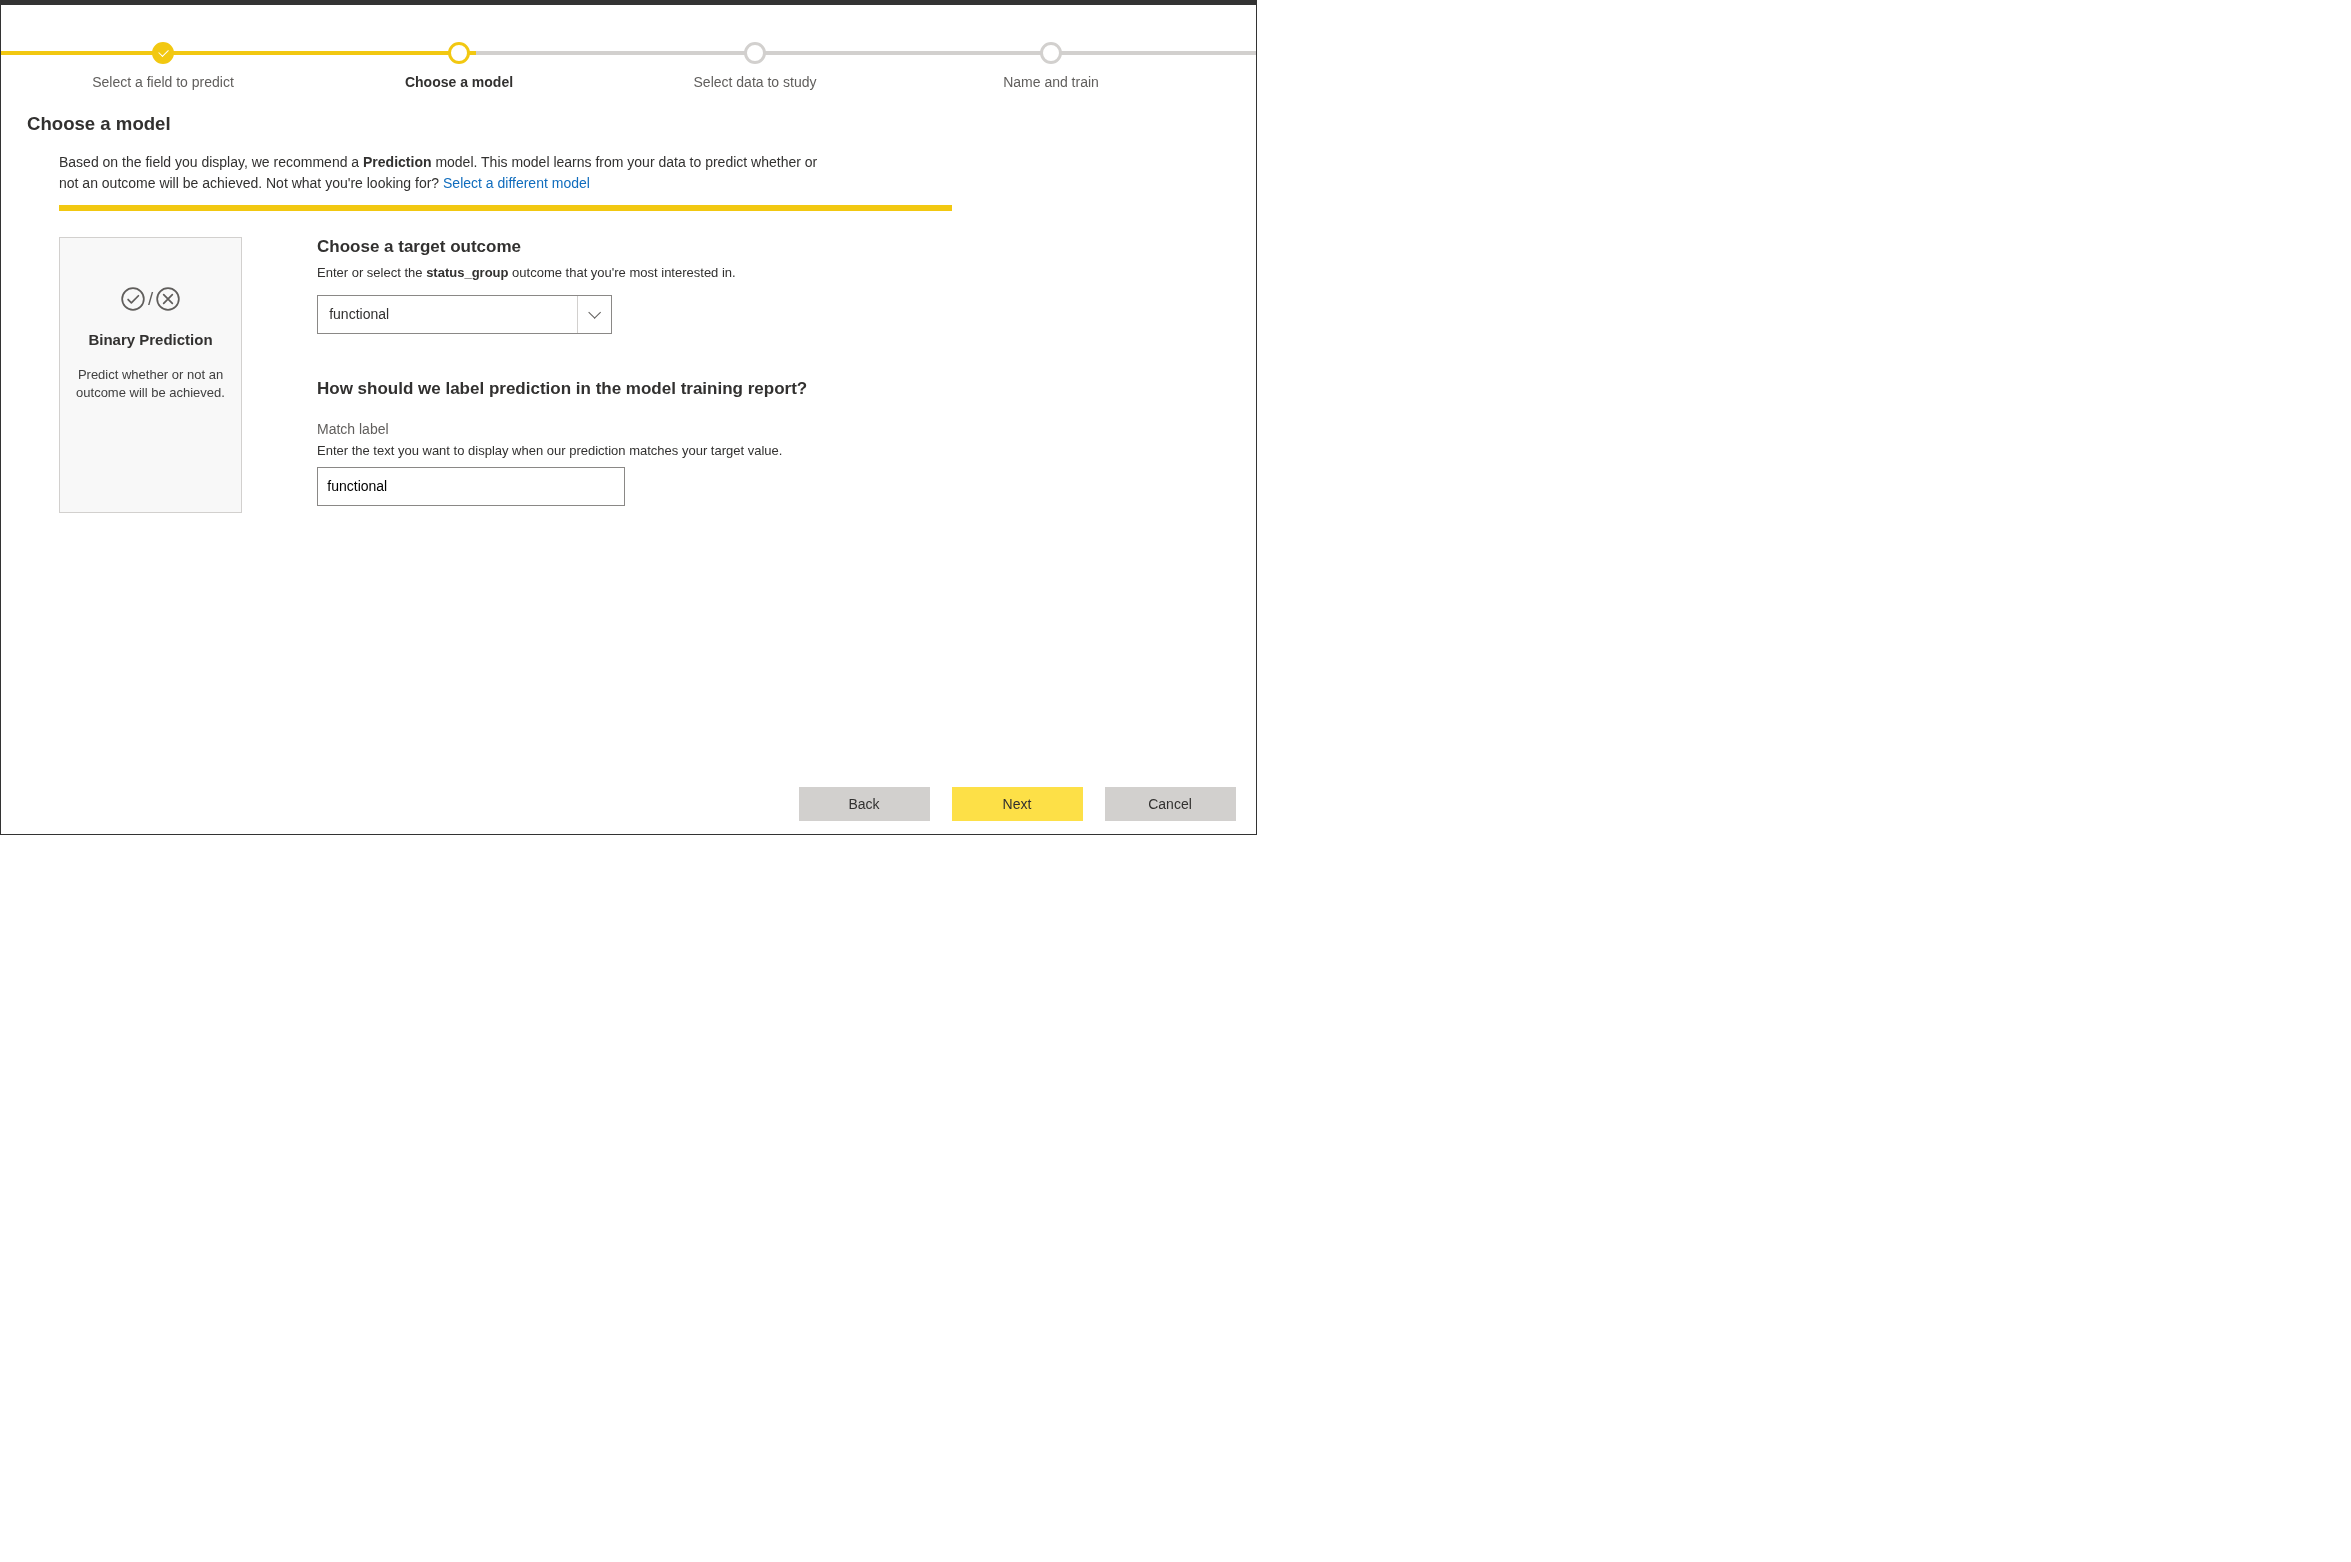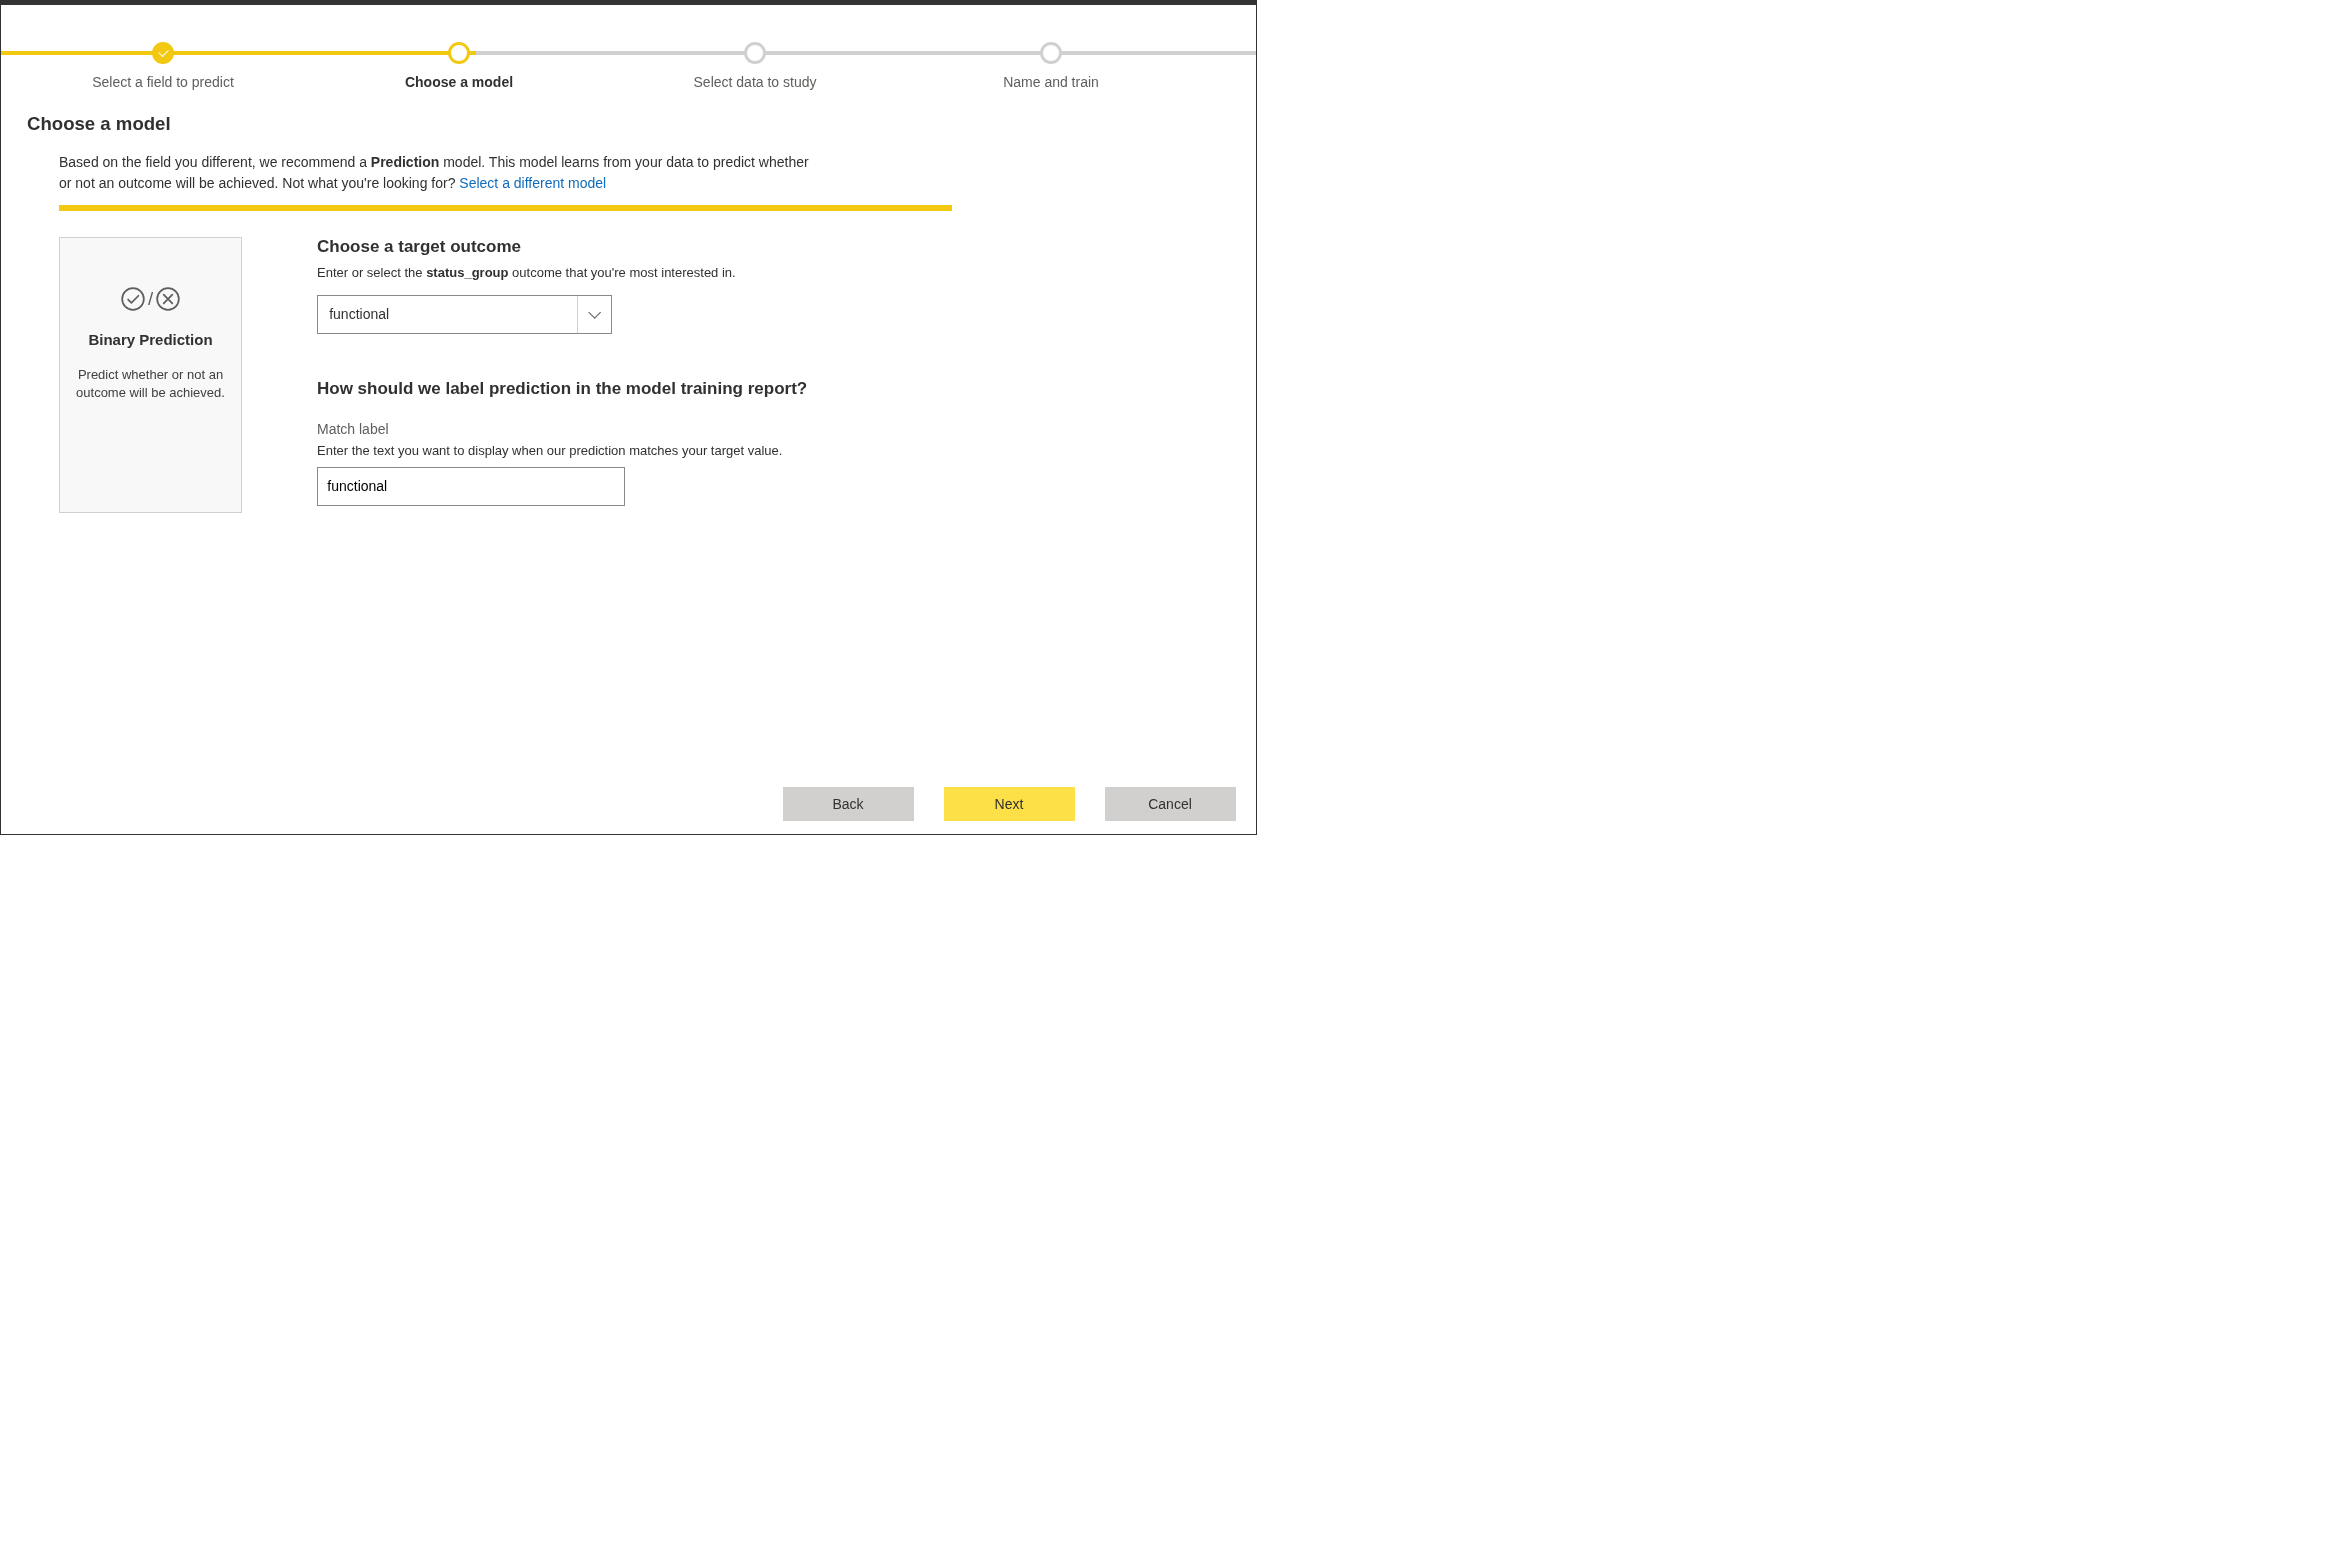--- a/index.html
+++ b/index.html
@@ -213,21 +213,21 @@
     font-family: inherit;
     background:#fff;
   }
   .field-block { margin-bottom: 22.4px; }
   
   .footer {
     position: absolute;
     bottom: 13px;
     right: 20.5px;
     display: flex;
-    gap: 30px;
+    gap: 22px;
     justify-content: space-between;
   }
   .btn {
     width: 131px;
     height: 34px;
     border: none;
     font-size: 14px;
     font-family: inherit;
     cursor: pointer;
     color: #323130;
@@ -261,21 +261,21 @@
         <div class="step-circle"></div>
         <div class="step-label">Name and train</div>
       </div>
     </div>
   </div>
 
   <div class="content">
     <h1 class="page-title">Choose a model</h1>
 
     <p class="intro">
-      <span>Based on the field you different, we recommend a </span><strong>Prediction</strong><span> model. This model learns from your data to predict whether or not an outcome will be achieved. Not what you're looking for? </span><a href="#">Select a different model</a>
+      <span>Based on the field you display, we recommend a </span><strong>Prediction</strong><span> model. This model learns from your data to predict whether or not an outcome will be achieved. Not what you're looking for? </span><a href="#">Select a different model</a>
     </p>
 
     <div class="yellow-bar"></div>
 
     <div class="main-row">
 
       <div class="card">
         <div class="card-icon">
           <svg width="26" height="26" viewBox="0 0 24 24" fill="none" stroke="#605e5c" stroke-width="1.6">
               <circle cx="12" cy="12" r="10"></circle>

